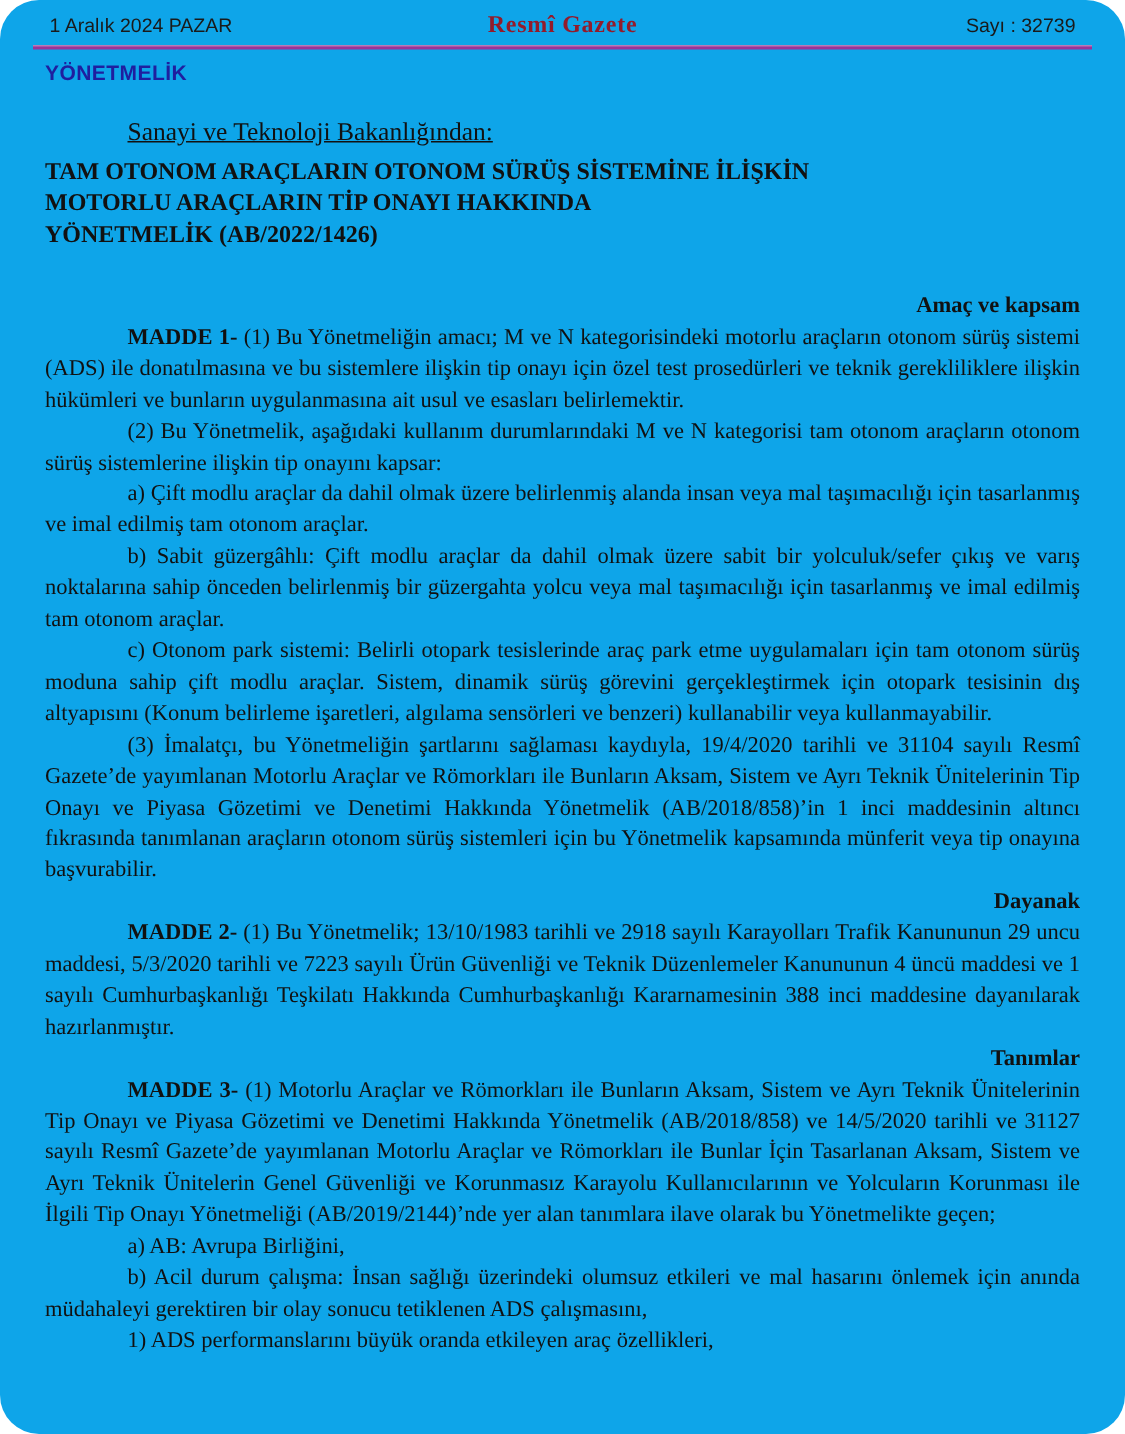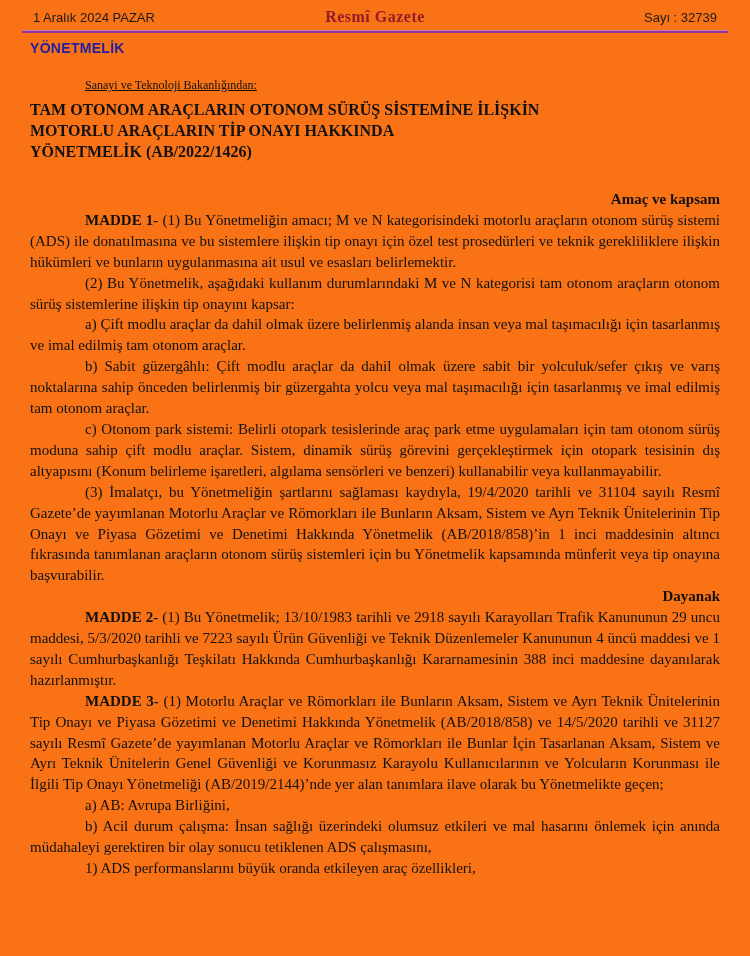--- a/index.html
+++ b/index.html
@@ -3,26 +3,27 @@
 <meta charset="utf-8">
 <style>
   html, body {
     margin: 0;
     padding: 0;
     background: #ffffff;
   }
   .page {
     width: 750px;
     height: 956px;
-    background: #f97316;
+    background: #0ea5e9;
     box-sizing: border-box;
     padding: 8px 30px 0 30px;
     font-family: "Liberation Serif", "DejaVu Serif", serif;
     color: #111111;
     overflow: hidden;
+    border-radius: 26px;
   }
   
   .masthead {
     display: grid;
     grid-template-columns: 1fr auto 1fr;
     align-items: baseline;
     padding-bottom: 4px;
   }
   .masthead .date {
     font-family: "Liberation Sans", "DejaVu Sans", sans-serif;
@@ -59,21 +60,21 @@
     font-size: 14px;
     font-weight: bold;
     color: #1f1f9f;
     margin-top: 7px;
     letter-spacing: 0.3px;
   }
   
   .ministry-line {
     margin-top: 22px;
     margin-left: 55px;
-    font-size: 12px;
+    font-size: 17px;
     text-decoration: underline;
   }
   .doc-title {
     margin-top: 6px;
     font-weight: bold;
     font-size: 16px;
     line-height: 21px;
   }
   
   .doc-body {
@@ -119,19 +120,20 @@
   <div class="doc-body">
       <p class="heading">Amaç ve kapsam</p>
       <p class="para"><b class="lead">MADDE 1-</b> (1) Bu Yönetmeliğin amacı; M ve N kategorisindeki motorlu araçların otonom sürüş sistemi (ADS) ile donatılmasına ve bu sistemlere ilişkin tip onayı için özel test prosedürleri ve teknik gerekliliklere ilişkin hükümleri ve bunların uygulanmasına ait usul ve esasları belirlemektir.</p>
       <p class="para">(2) Bu Yönetmelik, aşağıdaki kullanım durumlarındaki M ve N kategorisi tam otonom araçların otonom sürüş sistemlerine ilişkin tip onayını kapsar:</p>
       <p class="para">a) Çift modlu araçlar da dahil olmak üzere belirlenmiş alanda insan veya mal taşımacılığı için tasarlanmış ve imal edilmiş tam otonom araçlar.</p>
       <p class="para">b) Sabit güzergâhlı: Çift modlu araçlar da dahil olmak üzere sabit bir yolculuk/sefer çıkış ve varış noktalarına sahip önceden belirlenmiş bir güzergahta yolcu veya mal taşımacılığı için tasarlanmış ve imal edilmiş tam otonom araçlar.</p>
       <p class="para">c) Otonom park sistemi: Belirli otopark tesislerinde araç park etme uygulamaları için tam otonom sürüş moduna sahip çift modlu araçlar. Sistem, dinamik sürüş görevini gerçekleştirmek için otopark tesisinin dış altyapısını (Konum belirleme işaretleri, algılama sensörleri ve benzeri) kullanabilir veya kullanmayabilir.</p>
       <p class="para">(3) İmalatçı, bu Yönetmeliğin şartlarını sağlaması kaydıyla, 19/4/2020 tarihli ve 31104 sayılı Resmî Gazete’de yayımlanan Motorlu Araçlar ve Römorkları ile Bunların Aksam, Sistem ve Ayrı Teknik Ünitelerinin Tip Onayı ve Piyasa Gözetimi ve Denetimi Hakkında Yönetmelik (AB/2018/858)’in 1 inci maddesinin altıncı fıkrasında tanımlanan araçların otonom sürüş sistemleri için bu Yönetmelik kapsamında münferit veya tip onayına başvurabilir.</p>
       <p class="heading">Dayanak</p>
       <p class="para"><b class="lead">MADDE 2-</b> (1) Bu Yönetmelik; 13/10/1983 tarihli ve 2918 sayılı Karayolları Trafik Kanununun 29 uncu maddesi, 5/3/2020 tarihli ve 7223 sayılı Ürün Güvenliği ve Teknik Düzenlemeler Kanununun 4 üncü maddesi ve 1 sayılı Cumhurbaşkanlığı Teşkilatı Hakkında Cumhurbaşkanlığı Kararnamesinin 388 inci maddesine dayanılarak hazırlanmıştır.</p>
+      <p class="heading">Tanımlar</p>
       <p class="para"><b class="lead">MADDE 3-</b> (1) Motorlu Araçlar ve Römorkları ile Bunların Aksam, Sistem ve Ayrı Teknik Ünitelerinin Tip Onayı ve Piyasa Gözetimi ve Denetimi Hakkında Yönetmelik (AB/2018/858) ve 14/5/2020 tarihli ve 31127 sayılı Resmî Gazete’de yayımlanan Motorlu Araçlar ve Römorkları ile Bunlar İçin Tasarlanan Aksam, Sistem ve Ayrı Teknik Ünitelerin Genel Güvenliği ve Korunmasız Karayolu Kullanıcılarının ve Yolcuların Korunması ile İlgili Tip Onayı Yönetmeliği (AB/2019/2144)’nde yer alan tanımlara ilave olarak bu Yönetmelikte geçen;</p>
       <p class="para">a) AB: Avrupa Birliğini,</p>
       <p class="para">b) Acil durum çalışma: İnsan sağlığı üzerindeki olumsuz etkileri ve mal hasarını önlemek için anında müdahaleyi gerektiren bir olay sonucu tetiklenen ADS çalışmasını,</p>
       <p class="para">1) ADS performanslarını büyük oranda etkileyen araç özellikleri,</p>
     </div>
 
 </div>
 
 </body></html>

